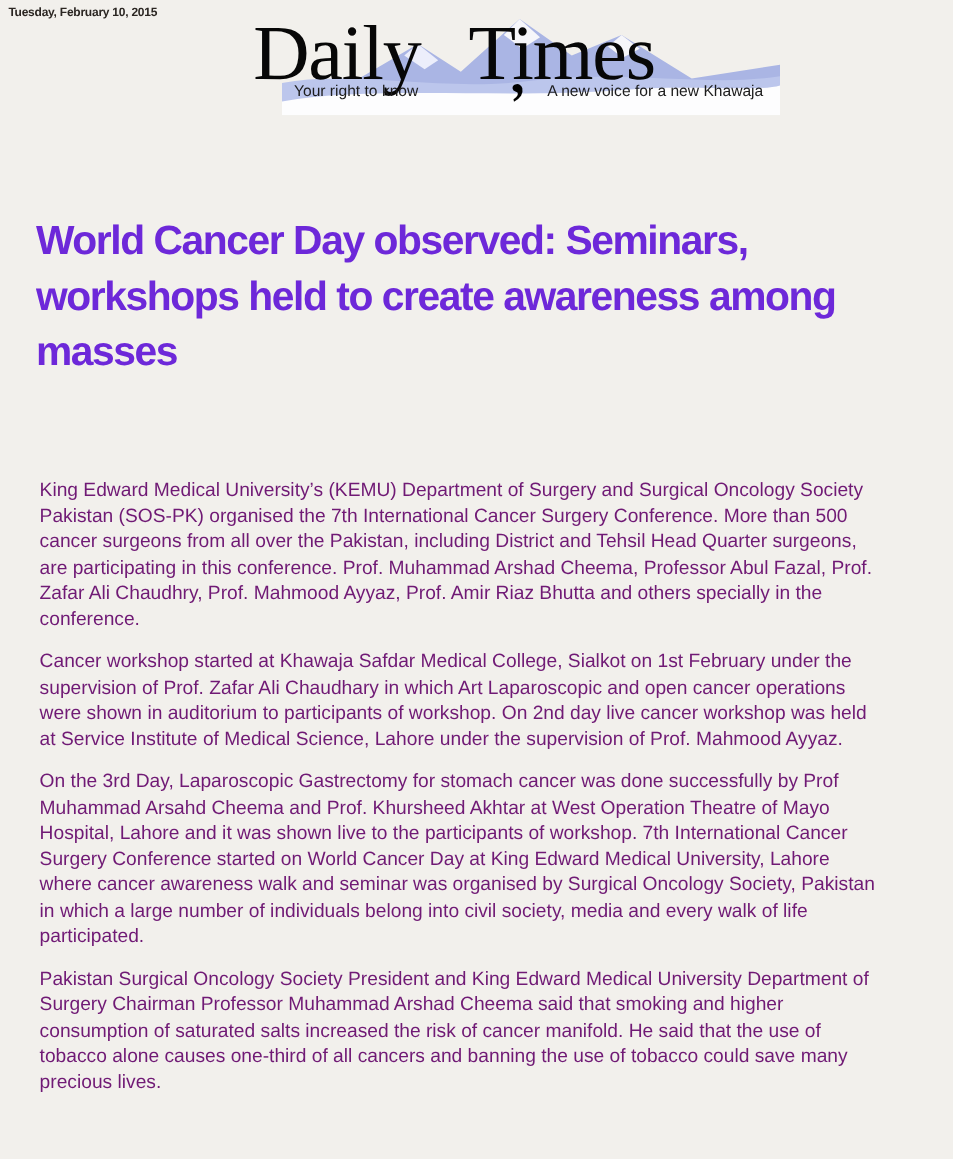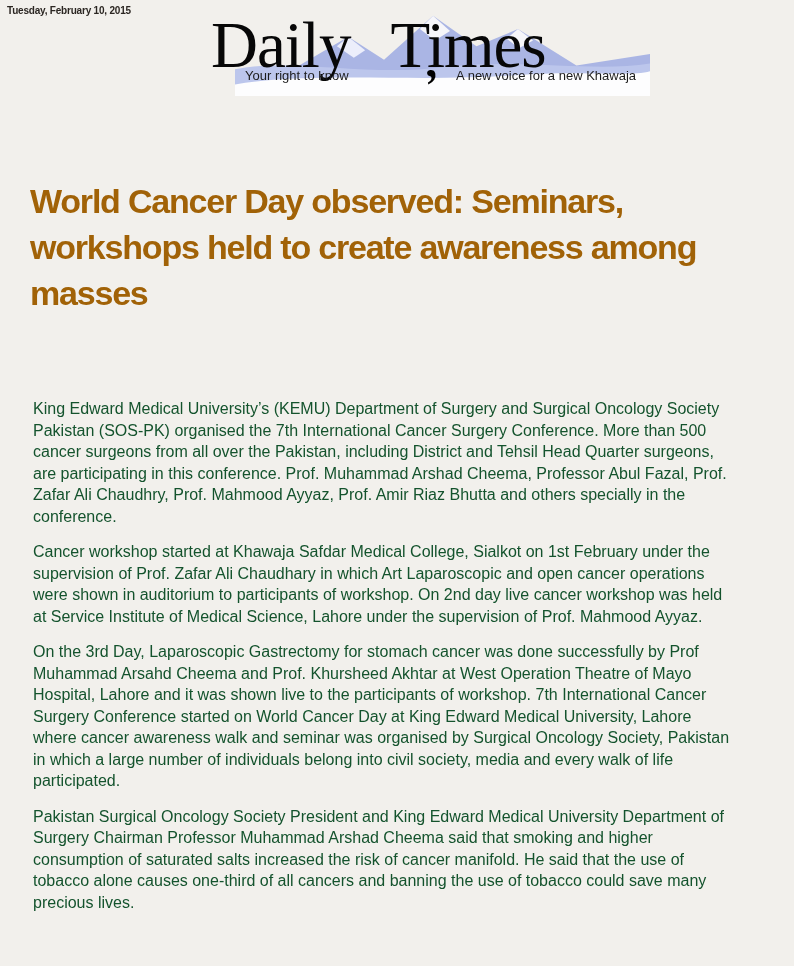--- a/index.html
+++ b/index.html
@@ -75,29 +75,29 @@
     transform: rotate(-12deg);
     display: inline-block;
   }
   .headline {
     margin: 74px 30px 0 30px;
     width: 724px;
     font-size: 34px;
     font-weight: bold;
     line-height: 46px;
     letter-spacing: -1.2px;
-    color: #a16207;
+    color: #6d28d9;
   }
   .article-body {
     margin-left: 33px;
     margin-top: 82px;
     width: 706px;
     font-size: 16px;
     line-height: 21.5px;
-    color: #14532d;
+    color: #701a75;
   }
   .article-body p { margin-bottom: 14px; }
 </style>
 </head>
 <body>
 
 <div class="date">Tuesday, February 10, 2015</div>
 
 <div class="masthead">
   <svg class="mountains" viewBox="0 0 440 90" preserveAspectRatio="none" aria-hidden="true">

